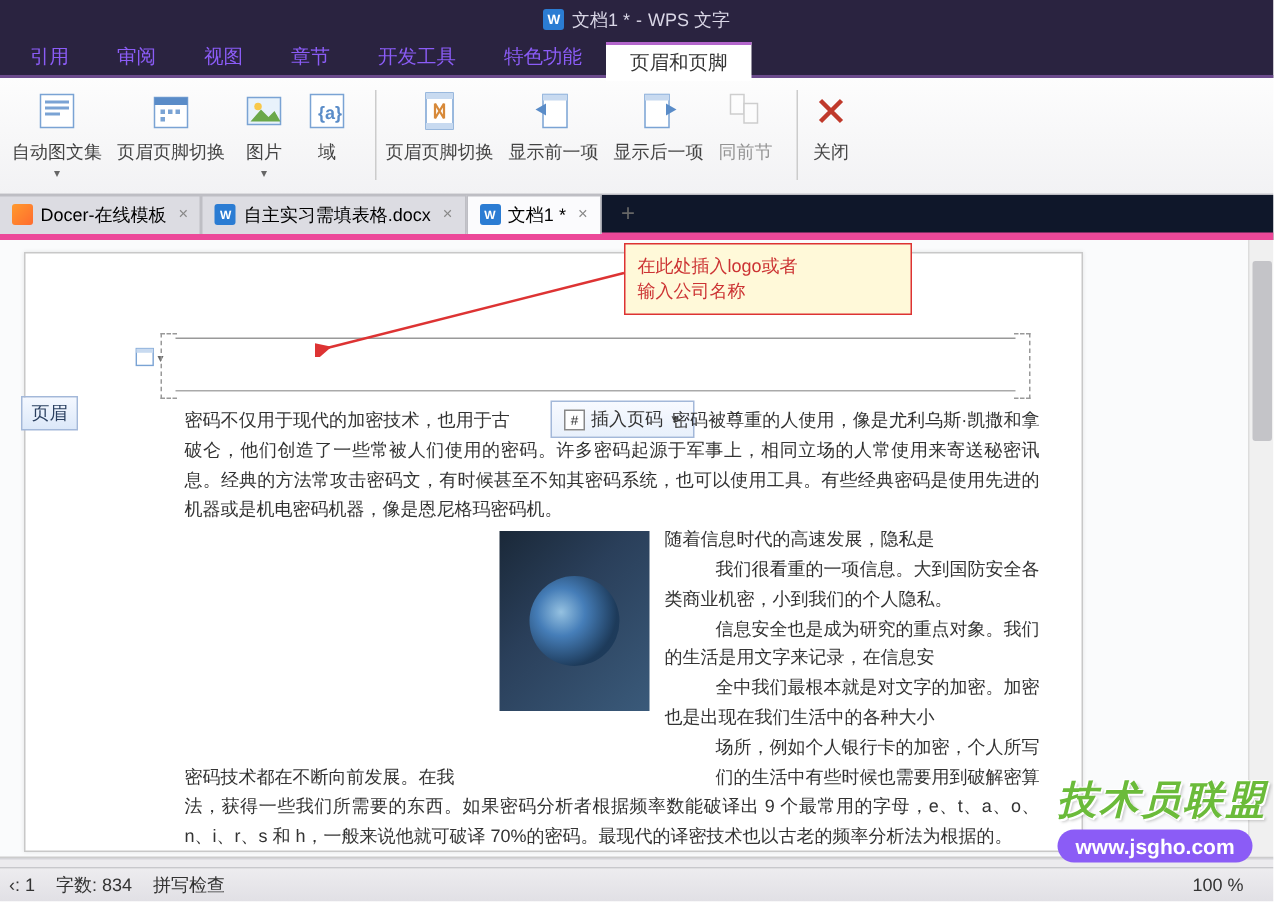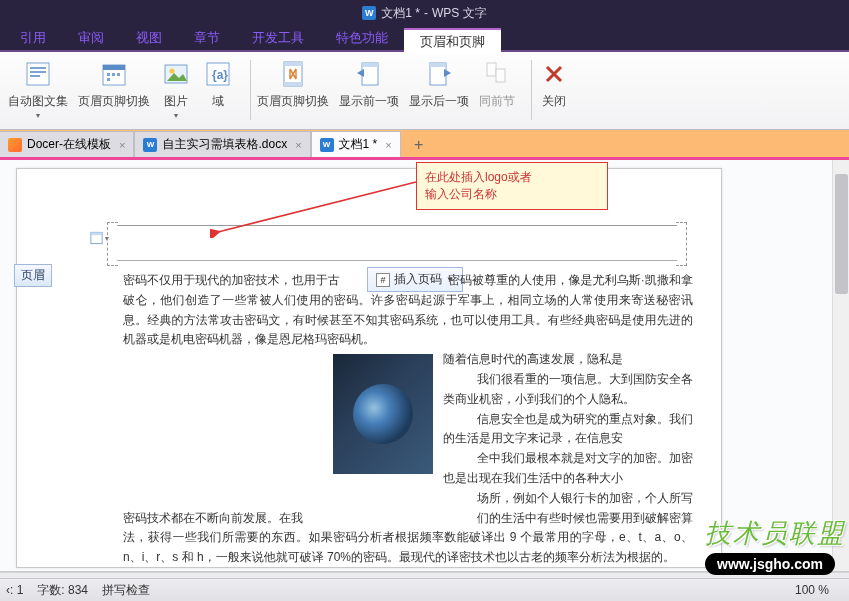--- a/index.html
+++ b/index.html
@@ -8,21 +8,21 @@
 .titlebar .docicon{width:14px;height:14px;background:#2b7cd3;border-radius:2px;display:inline-flex;align-items:center;justify-content:center;color:#fff;font-size:9px;font-weight:bold;margin-right:5px;}
 .menubar{height:26px;background:#2a2340;border-bottom:2px solid #6b4a8c;display:flex;align-items:stretch;padding-left:4px;}
 .menubar .mi{display:flex;align-items:center;padding:0 16px;color:#8b5cf6;cursor:pointer;font-size:13px;}
 .menubar .mi.active{background:#fff;color:#333;border-top:2px solid #b366cc;position:relative;top:2px;height:26px;}
 .ribbon{height:78px;background:linear-gradient(#fdfdfd,#f2f2f4);border-bottom:1px solid #bdbdc3;display:flex;align-items:flex-start;padding:6px 8px 0;}
 .ribbon .grp{display:flex;flex-direction:column;align-items:center;margin-right:10px;cursor:pointer;}
 .ribbon .grp .ico{width:32px;height:32px;display:flex;align-items:center;justify-content:center;margin-bottom:3px;}
 .ribbon .grp .lbl{font-size:12px;color:#444;white-space:nowrap;}
 .ribbon .grp .dd{font-size:8px;color:#666;margin-top:1px;}
 .ribbon .sep{width:1px;height:60px;background:#ccc;margin:2px 6px 0;}
-.tabbar{height:30px;background:#fdba74;border-bottom:3px solid #ec4899;display:flex;align-items:flex-end;padding-left:0;}
+.tabbar{height:30px;background:#0f172a;border-bottom:5px solid #ec4899;display:flex;align-items:center;padding-left:0;}
 .tabbar .tab{display:flex;align-items:center;height:26px;padding:0 8px;border:1px solid #bebec4;border-bottom:none;margin-right:0;background:#dcdce2;cursor:pointer;}
 .tabbar .tab.active{background:#fbfbfd;}
 .tabbar .tab .ticon{width:14px;height:14px;background:#2b7cd3;border-radius:2px;margin-right:5px;display:inline-flex;align-items:center;justify-content:center;color:#fff;font-size:8px;font-weight:bold;}
 .tabbar .tab .dicon{width:14px;height:14px;background:linear-gradient(135deg,#ff9a2e,#ff6b2e);border-radius:2px;margin-right:5px;}
 .tabbar .tab .close{margin-left:8px;color:#888;font-size:11px;cursor:pointer;}
 .tabbar .plus{width:24px;height:24px;display:flex;align-items:center;justify-content:center;color:#666;font-size:16px;cursor:pointer;margin-left:6px;}
 .canvas{position:relative;height:412px;background:#fafbfc;overflow:hidden;border-bottom:1px solid #ccc;}
 .page{position:absolute;left:16px;top:8px;width:706px;height:400px;background:#fff;border:1px solid #c8c8c8;box-shadow:0 0 3px rgba(0,0,0,.1);}
 .hdrregion{position:absolute;left:100px;top:56px;width:560px;height:36px;border-top:1px solid #999;border-bottom:1px solid #aaa;}
 .hdrregion::before,.hdrregion::after{content:"";position:absolute;width:10px;height:42px;border:1px dashed #999;top:-4px;}
@@ -39,22 +39,22 @@
 .arrow{position:absolute;left:210px;top:18px;pointer-events:none;}
 .bodytext{position:absolute;left:106px;top:102px;width:570px;color:#333;font-size:13.5px;line-height:1.65;font-family:"SimSun",serif;text-align:justify;}
 .bodytext .wrapimg{width:100px;height:120px;float:left;margin:4px 10px 2px 210px;background:linear-gradient(135deg,#1a2838 0%,#2a3f5a 40%,#3a5a7a 100%);position:relative;overflow:hidden;}
 .bodytext .wrapimg::after{content:"";position:absolute;left:20px;top:30px;width:60px;height:60px;border-radius:50%;background:radial-gradient(circle at 35% 40%,#a8d8f8 0%,#4a88c8 30%,#1a3858 70%);opacity:.85;}
 .scroll{position:absolute;right:0;top:0;width:17px;height:100%;background:#f0f0f0;border-left:1px solid #ddd;}
 .scroll .thumb{position:absolute;left:2px;width:13px;background:#c4c4c8;border-radius:2px;}
 .statusbar{height:23px;background:linear-gradient(#edecef,#e1e0e5);border-top:1px solid #c8c8cc;display:flex;align-items:center;padding:0 6px;font-size:12px;color:#333;}
 .statusbar .sitem{margin-right:14px;}
 .statusbar .spacer{flex:1;}
 .watermark{position:absolute;right:4px;bottom:26px;pointer-events:none;}
-.watermark .cn{font-size:26px;font-weight:normal;color:#6bbb3a;text-shadow:1px 1px 0 #fff,-1px -1px 0 #fff,2px 2px 2px rgba(0,0,0,.2);font-style:italic;letter-spacing:2px;}
-.watermark .url{font-size:14px;color:#fff;background:#000000;padding:3px 12px;border-radius:12px;margin-top:2px;display:inline-block;font-weight:bold;}
+.watermark .cn{font-size:26px;font-weight:bold;color:#6bbb3a;text-shadow:1px 1px 0 #fff,-1px -1px 0 #fff,2px 2px 2px rgba(0,0,0,.2);font-style:italic;letter-spacing:2px;}
+.watermark .url{font-size:14px;color:#fff;background:#8b5cf6;padding:3px 12px;border-radius:12px;margin-top:2px;display:inline-block;font-weight:bold;}
 svg{display:block;}
 </style>
 </head>
 <body>
 
 <div class="titlebar">
   <span class="docicon">W</span>
   <span>文档1 *</span>
   <span style="margin:0 4px">-</span>
   <span>WPS 文字</span>

